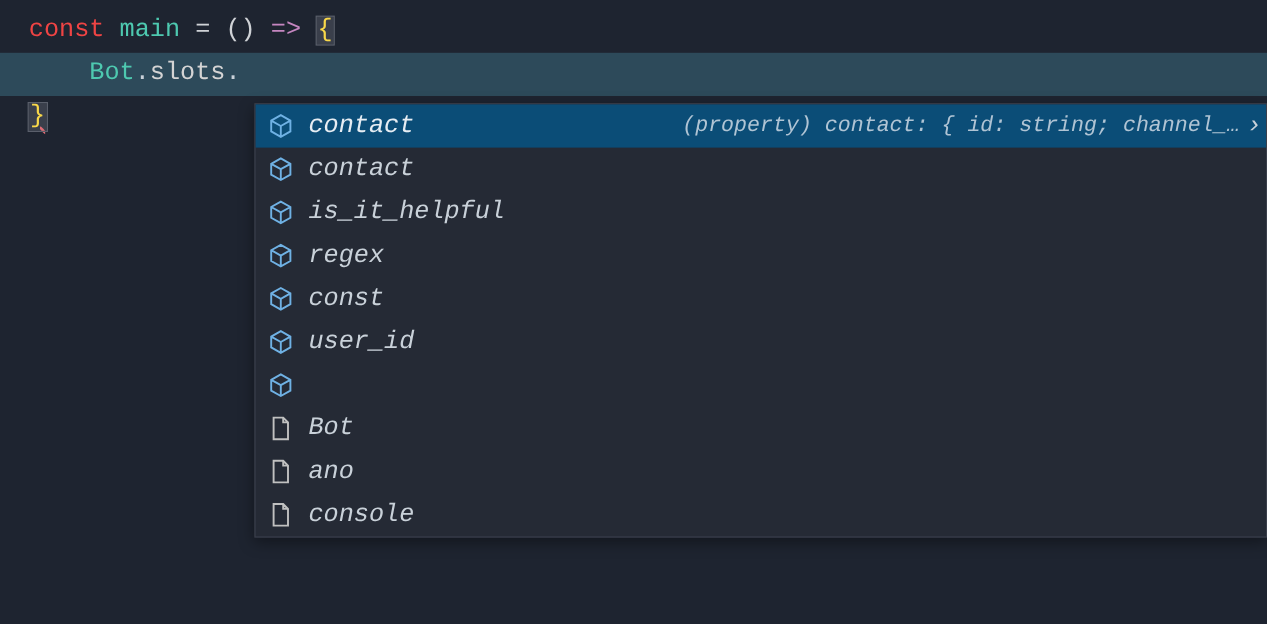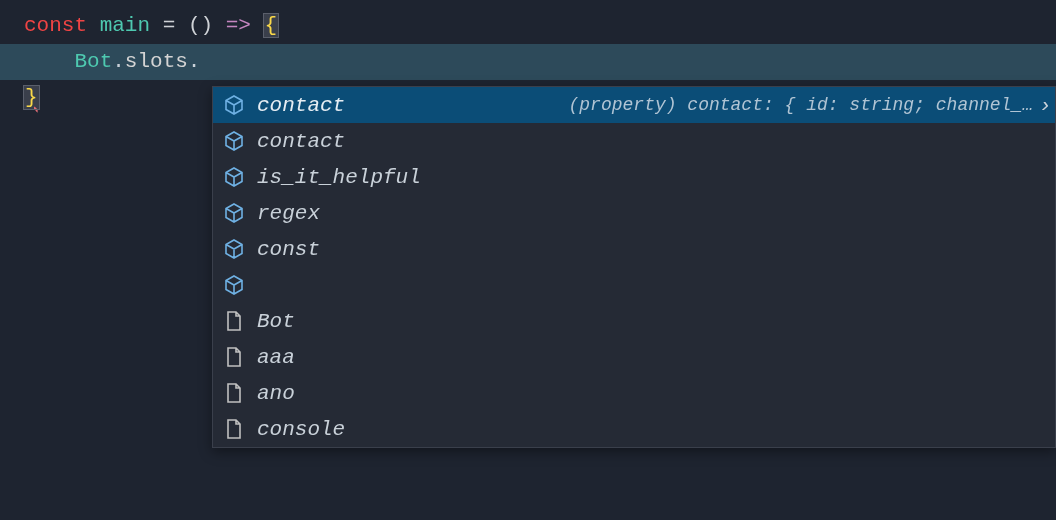--- a/index.html
+++ b/index.html
@@ -162,36 +162,36 @@
         </svg>
       </span>
       <span class="suggest-label">const</span>
     </div>
     <div class="suggest-row">
       <span class="suggest-icon">
         <svg width="22" height="22" viewBox="0 0 22 22" class="icon-stroke-field">
           <use href="#ico-field"></use>
         </svg>
       </span>
+      <span class="suggest-label">user_id</span>
+    </div>
+    <div class="suggest-row">
+      <span class="suggest-icon">
+        <svg width="22" height="22" viewBox="0 0 22 22" class="icon-stroke-field">
+          <use href="#ico-field"></use>
+        </svg>
+      </span>
     </div>
     <div class="suggest-row">
       <span class="suggest-icon">
         <svg width="22" height="22" viewBox="0 0 22 22" class="icon-stroke-file">
           <use href="#ico-file"></use>
         </svg>
       </span>
       <span class="suggest-label">Bot</span>
-    </div>
-    <div class="suggest-row">
-      <span class="suggest-icon">
-        <svg width="22" height="22" viewBox="0 0 22 22" class="icon-stroke-file">
-          <use href="#ico-file"></use>
-        </svg>
-      </span>
-      <span class="suggest-label">aaa</span>
     </div>
     <div class="suggest-row">
       <span class="suggest-icon">
         <svg width="22" height="22" viewBox="0 0 22 22" class="icon-stroke-file">
           <use href="#ico-file"></use>
         </svg>
       </span>
       <span class="suggest-label">ano</span>
     </div>
     <div class="suggest-row">

